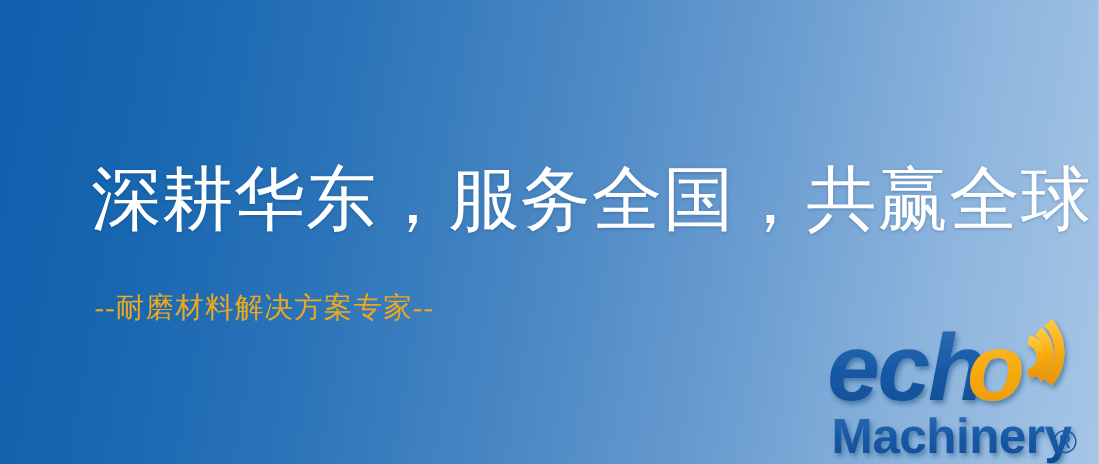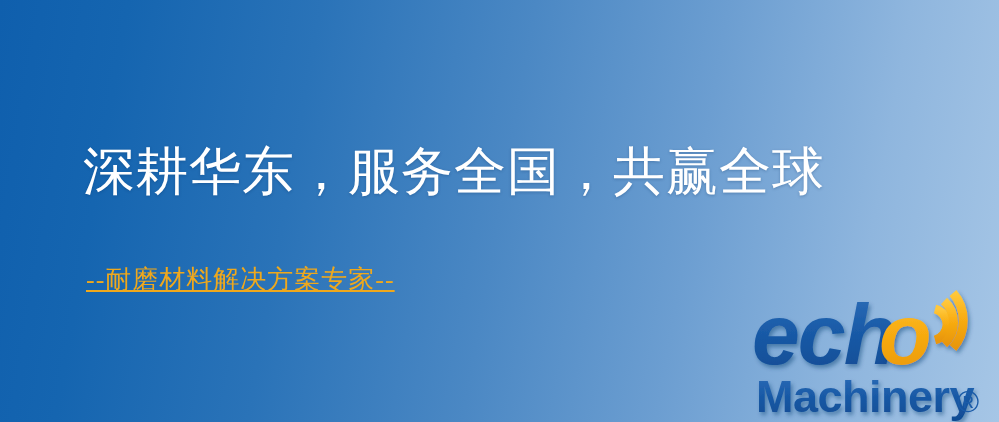--- a/index.html
+++ b/index.html
@@ -24,41 +24,40 @@
         #a6c6e6 100%);
     font-family: "Liberation Sans", sans-serif;
     user-select: none;
   }
 
   
   .headline {
     position: absolute;
     left: 83px;
     top: 148px;
-    font-family: Liberation Mono, monospace;
-    font-size: 52px;
+    font-family: Liberation Serif, serif;
+    font-size: 64px;
     line-height: 1.06;
     color: #ffffff;
     letter-spacing: 1px;
     white-space: nowrap;
     text-shadow: 0 1px 3px rgba(10, 50, 100, 0.30);
   }
 
   
   .subtitle {
     position: absolute;
     left: 86px;
     top: 266px;
     font-family: "Liberation Serif", "DejaVu Serif", serif;
     font-size: 26px;
     line-height: 1.1;
     color: #efa81c;
     letter-spacing: 1px;
     white-space: nowrap;
-    text-decoration: underline;
   }
 
   
   .logo {
     position: absolute;
     left: 752px;
     top: 292px;
     width: 247px;
     height: 130px;
   }

